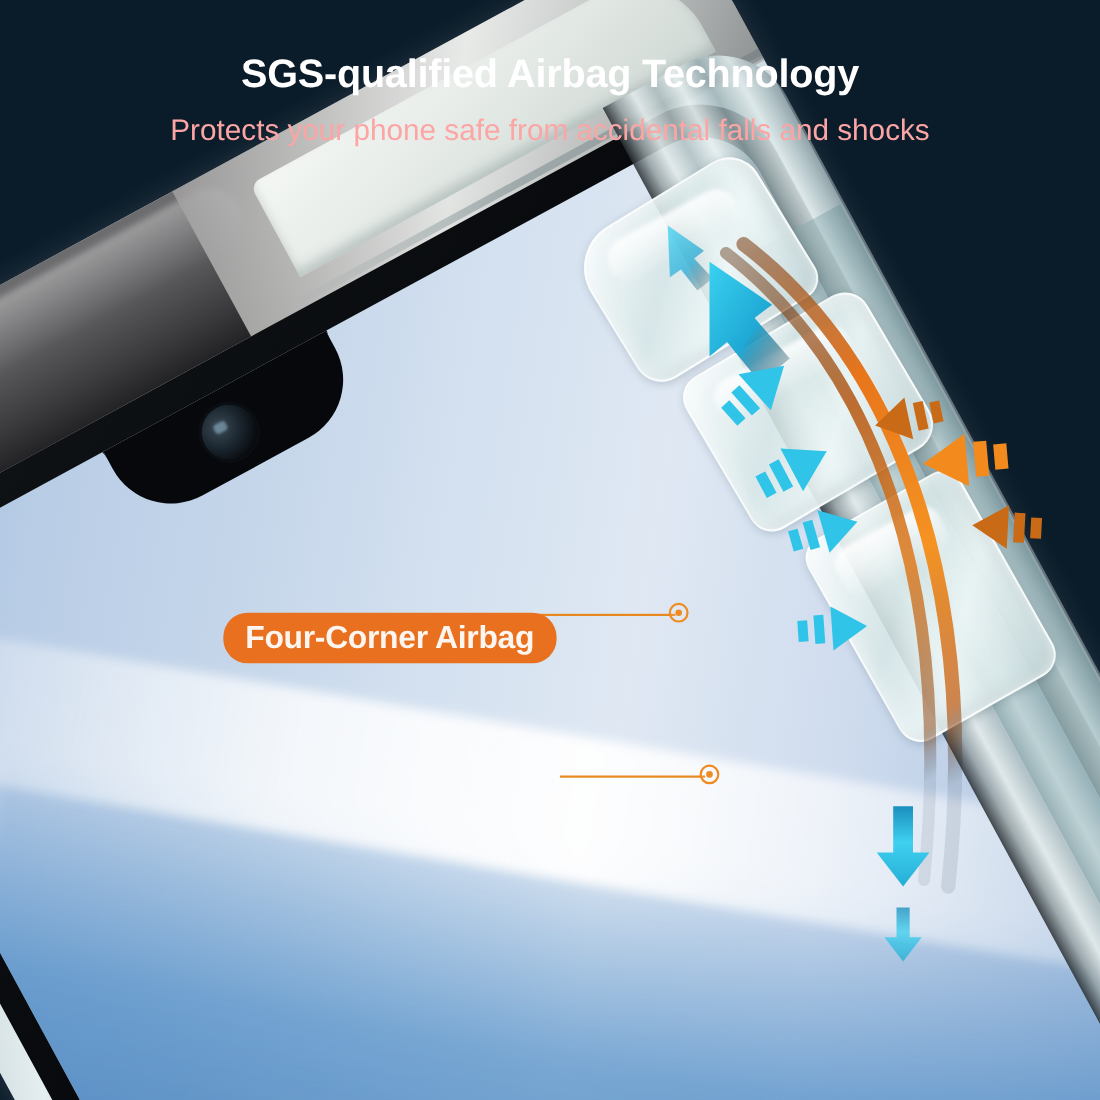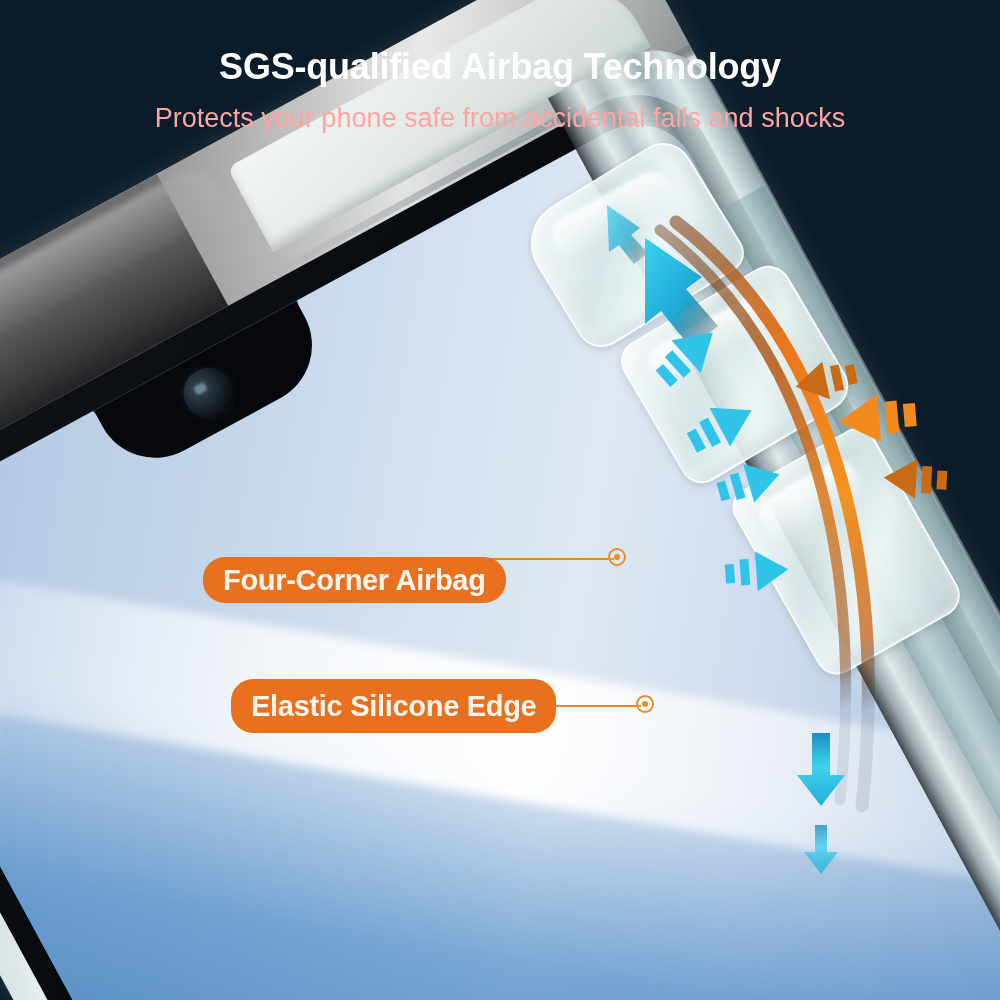--- a/index.html
+++ b/index.html
@@ -398,16 +398,15 @@
 
   <div class="headline">SGS-qualified Airbag Technology</div>
   <div class="subhead">Protects your phone safe from accidental falls and shocks</div>
 
   <div class="leader leader-airbag"></div>
   <div class="dot dot-airbag"></div>
   <div class="pill pill-airbag">Four-Corner Airbag</div>
 
   <div class="leader leader-edge"></div>
   <div class="dot dot-edge"></div>
-  <div class="pill pill-edge">Elastic Silicone Edge</div>
 
 
 </div>
 
 </body></html>

